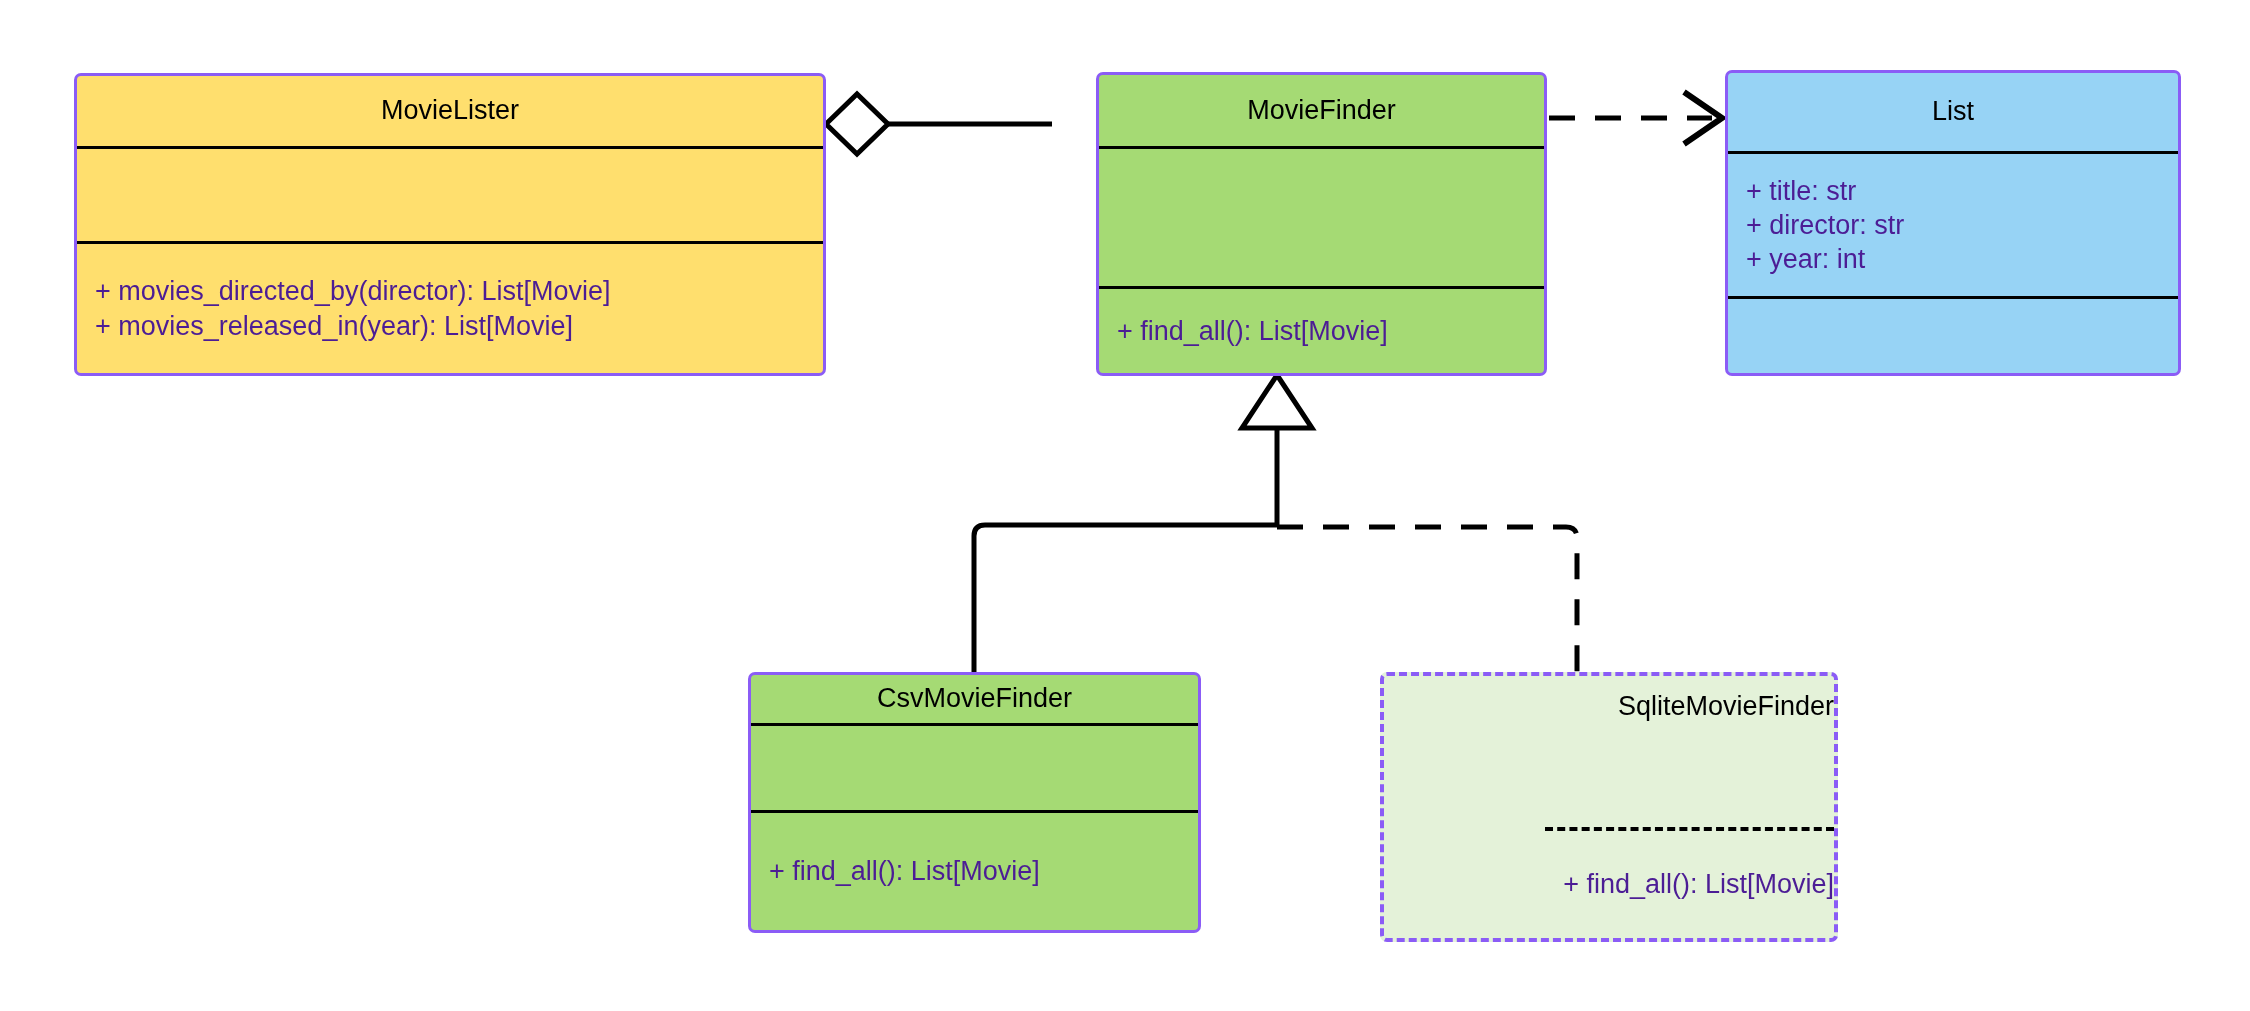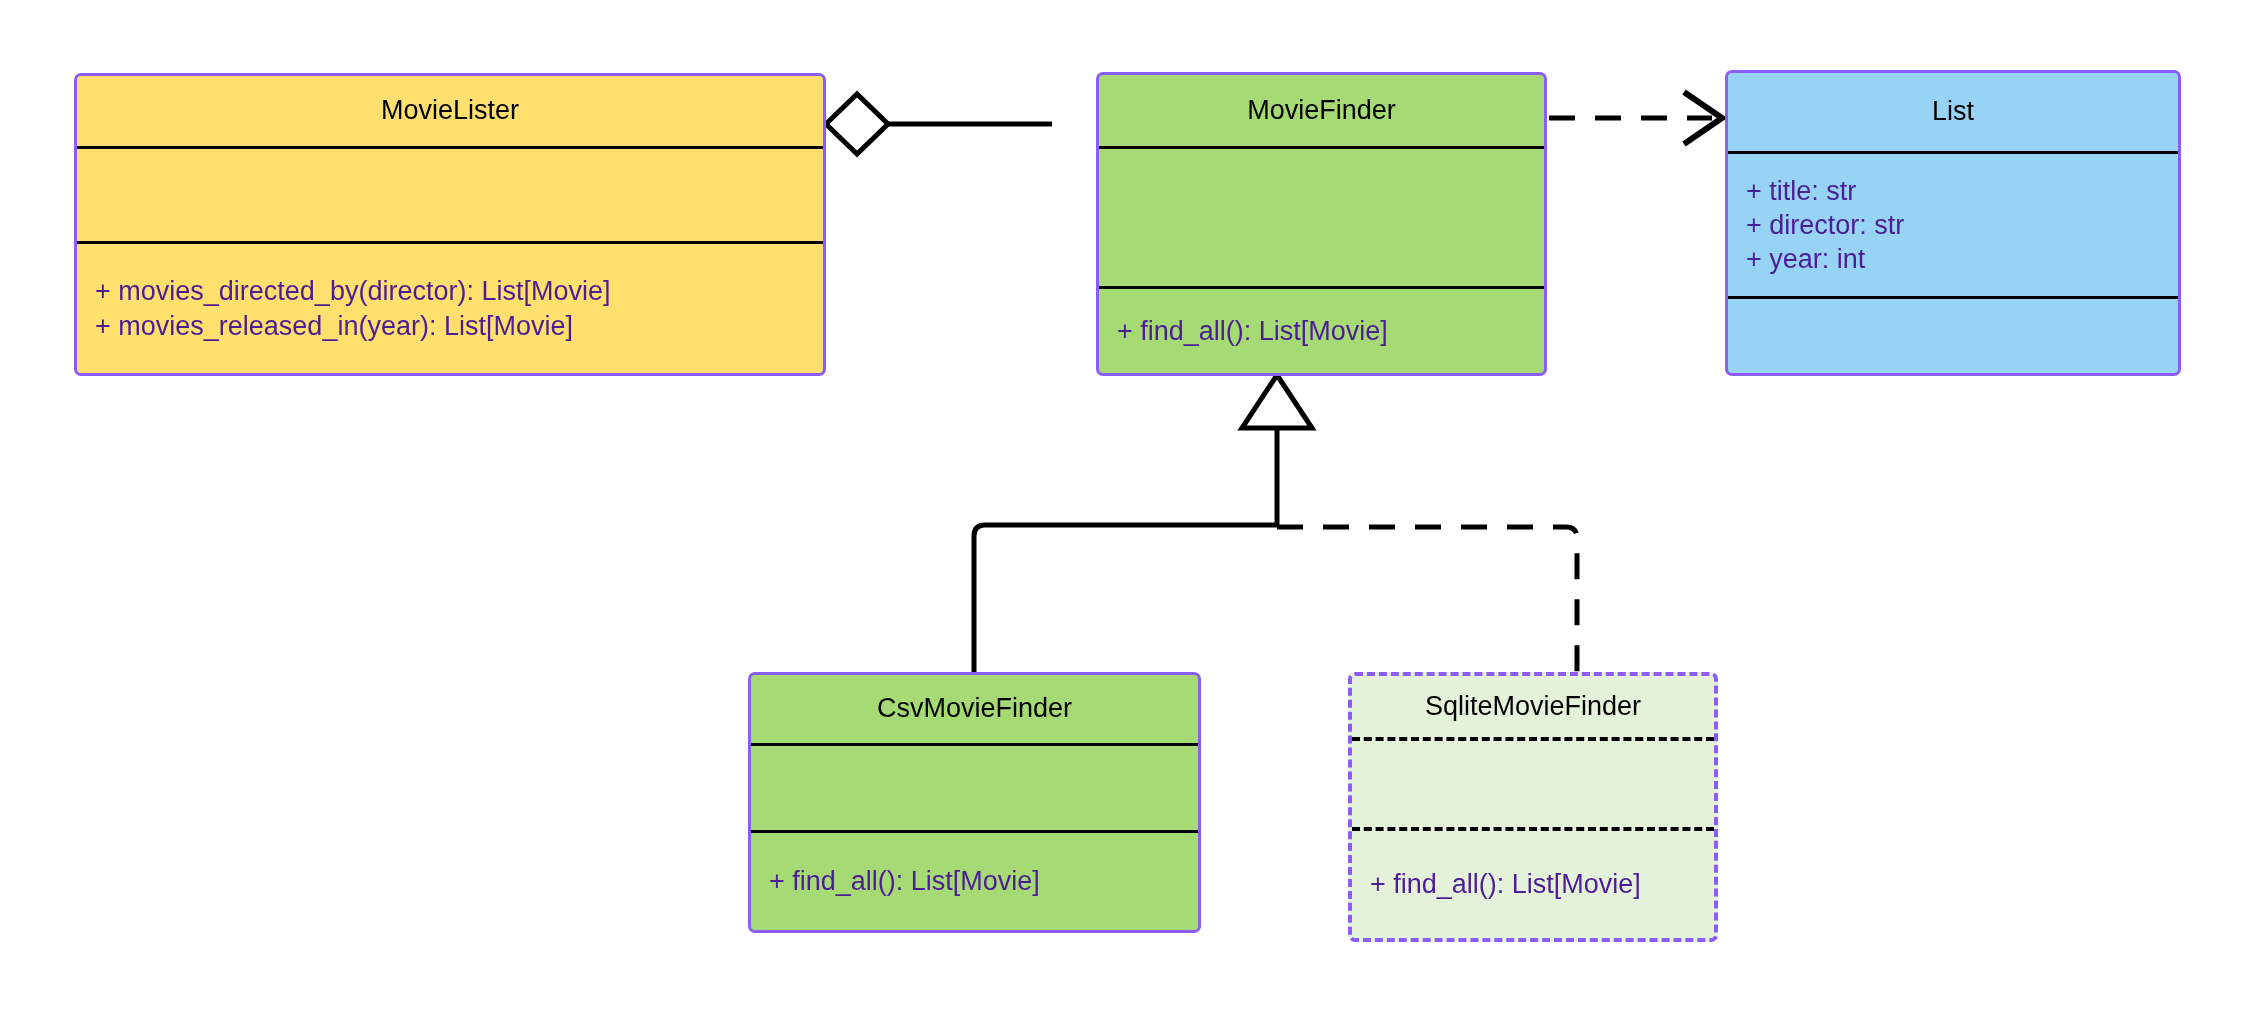--- a/index.html
+++ b/index.html
@@ -81,25 +81,25 @@
   #class-moviefinder .c1  { height: 71px; }
   #class-moviefinder .c2  { height: 140px; }
   #class-moviefinder .c3  { flex: 1 1 auto; }
 
   #class-movie            { left: 1725px; top: 70px;  width: 456px; height: 306px; background: #97D3F5; }
   #class-movie .c1        { height: 78px; }
   #class-movie .c2        { height: 145px; }
   #class-movie .c3        { flex: 1 1 auto; }
 
   #class-csvmoviefinder       { left: 748px;  top: 672px; width: 453px; height: 261px; background: #A5DA74; }
-  #class-csvmoviefinder .c1   { height: 68px; }
+  #class-csvmoviefinder .c1   { height: 48px; }
   #class-csvmoviefinder .c2   { height: 87px; }
   #class-csvmoviefinder .c3   { flex: 1 1 auto; }
 
-  #class-sqlitemoviefinder      { left: 1348px; top: 672px; width: 370px; height: 270px; background: #E4F2D9; }
+  #class-sqlitemoviefinder      { left: 1380px; top: 672px; width: 458px; height: 270px; background: #E4F2D9; align-items: flex-end; }
   #class-sqlitemoviefinder .c1  { height: 61px; }
   #class-sqlitemoviefinder .c2  { height: 90px; }
   #class-sqlitemoviefinder .c3  { flex: 1 1 auto; }
 </style>
 </head>
 <body>
 
 <div id="canvas">
 
   <svg id="edges" viewBox="0 0 2250 1011" width="2250" height="1011" xmlns="http://www.w3.org/2000/svg">

